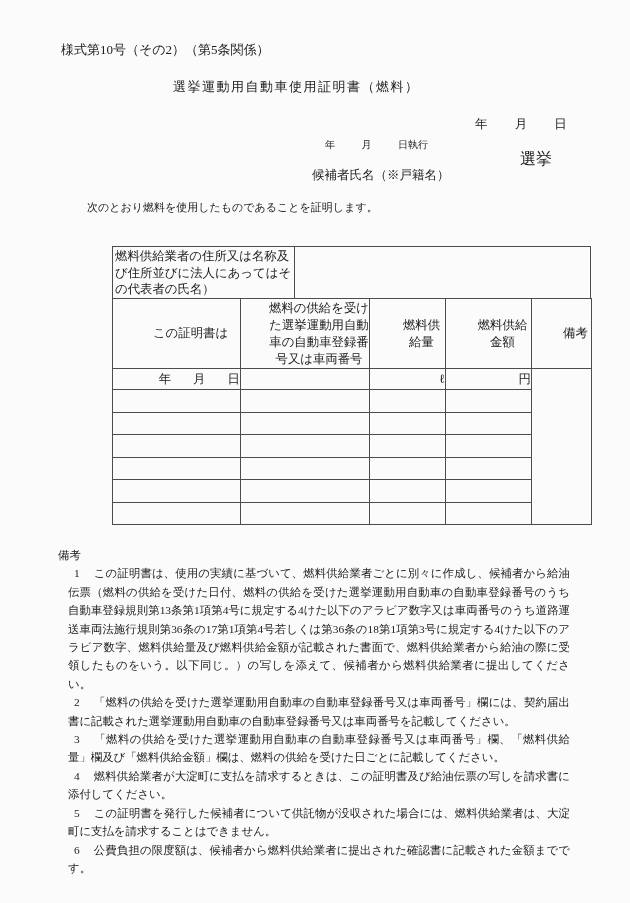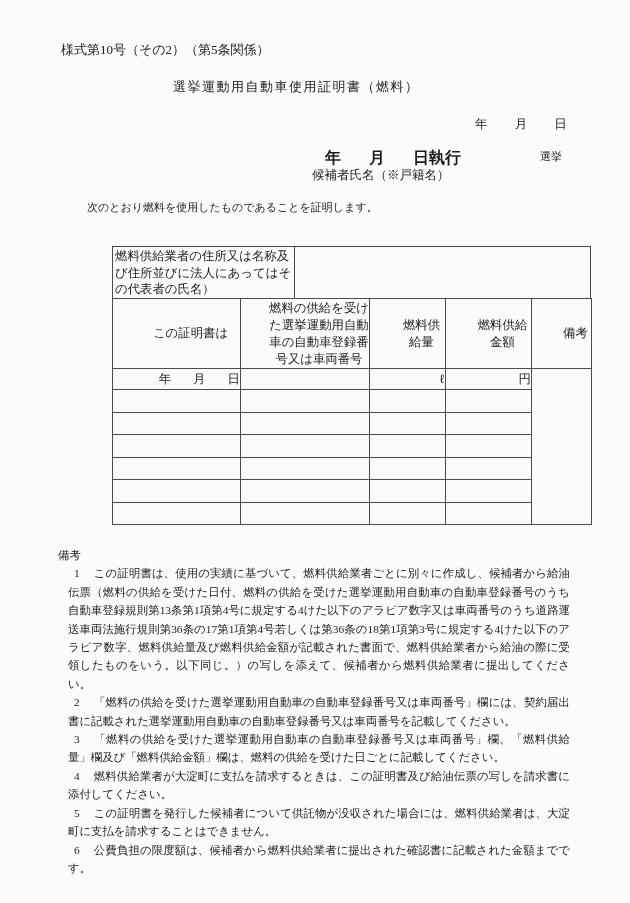--- a/index.html
+++ b/index.html
@@ -5,22 +5,22 @@
   html,body { margin:0; padding:0; background:#fbfbfb; }
   .page {
     position:relative; width:630px; height:903px;
     background:#fbfbfb; color:#1b1b1b; overflow:hidden;
     font-family:"Liberation Serif","DejaVu Serif",serif;
   }
   .abs { position:absolute; white-space:nowrap; }
   .form-number { left:61px; top:41px; font-size:13px;text-align:center; }
   .doc-title   { left:173px; top:78px; font-size:13px; letter-spacing:1.5px; }
   .issue-date  { left:475px; top:116px; font-size:12.5px; word-spacing:24px; }
-  .exec-date   { left:325px; top:148px; font-size:16px; word-spacing:24px;font-weight:bold; }
-  .exec-suffix { left:540px; top:149px; font-size:11px; }
+  .exec-date   { left:325px; top:138px; font-size:10px; word-spacing:24px; }
+  .exec-suffix { left:520px; top:149px; font-size:16px; }
   .candidate   { left:312px; top:167px; font-size:12.5px; }
   .statement   { left:87px;  top:200px; font-size:11px; }
 
   
   .tbl { position:absolute; left:76px; top:246px; width:479px; font-size:12.4px;margin-left:36px; }
   .tbl, .tbl * { box-sizing:border-box; }
   .sup-row { display:flex; height:52px; border:1px solid #4c4c4c; border-bottom:none; }
   .sup-label { width:182px; border-right:1px solid #4c4c4c; padding:1px 2px; line-height:16.6px; white-space:normal; }
   .sup-value { flex:1; }
   table.grid { border-collapse:collapse; width:479px; table-layout:fixed; }

